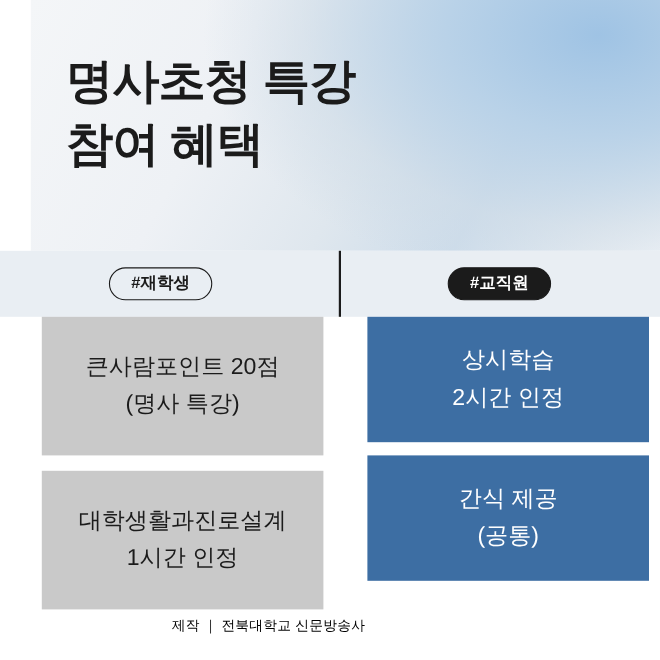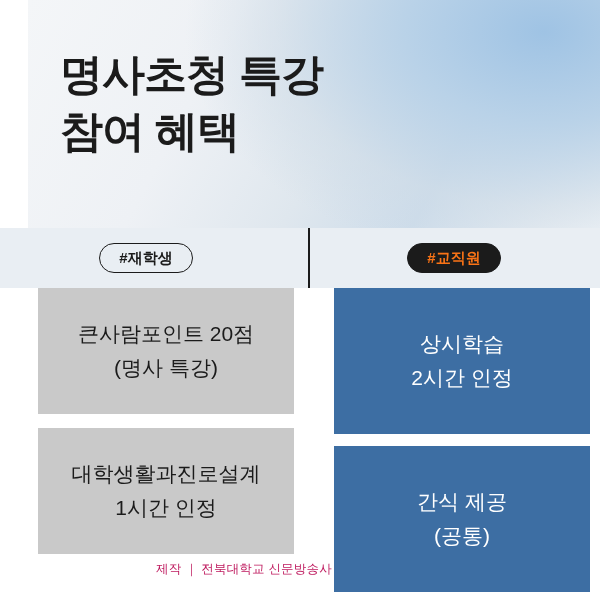--- a/index.html
+++ b/index.html
@@ -78,21 +78,21 @@
     padding: 6px 19px 7px;
     font-size: 15px;
     font-weight: bold;
     color: #1b1b1b;
     background: transparent;
     line-height: 1;
     white-space: nowrap;
   }
   .pill.dark {
     background: #1b1b1b;
-    color: #f97316;
+    color: #ffffff;
     border-color: #1b1b1b;
   }
 
   
   .grid {
     position: absolute;
     left: 14px;
     top: 288px;
     width: 600px;
     height: 264px;
@@ -119,33 +119,33 @@
     white-space: pre-line;
   }
   .card.gray {
     background: #c9c9c9;
     color: #1b1b1b;
     height: 126px;
   }
   .card.blue {
     background: #3d6ea3;
     color: #ffffff;
-    height: 146px;
+    height: 114px;
   }
   .card-gap-left { margin-top: 14px; text-align: center; }
   .card-gap-right { margin-top: 12px; }
 
   
   .footer {
     position: absolute;
     left: 0;
     bottom: 22px;
     width: 488px;
     text-align: center;
-    color: #be185d;
+    color: #000000;
     font-size: 12.5px;
     letter-spacing: 0.2px;
   }
 </style>
 </head>
 <body>
 
 <div class="poster">
 
   <div class="header">

